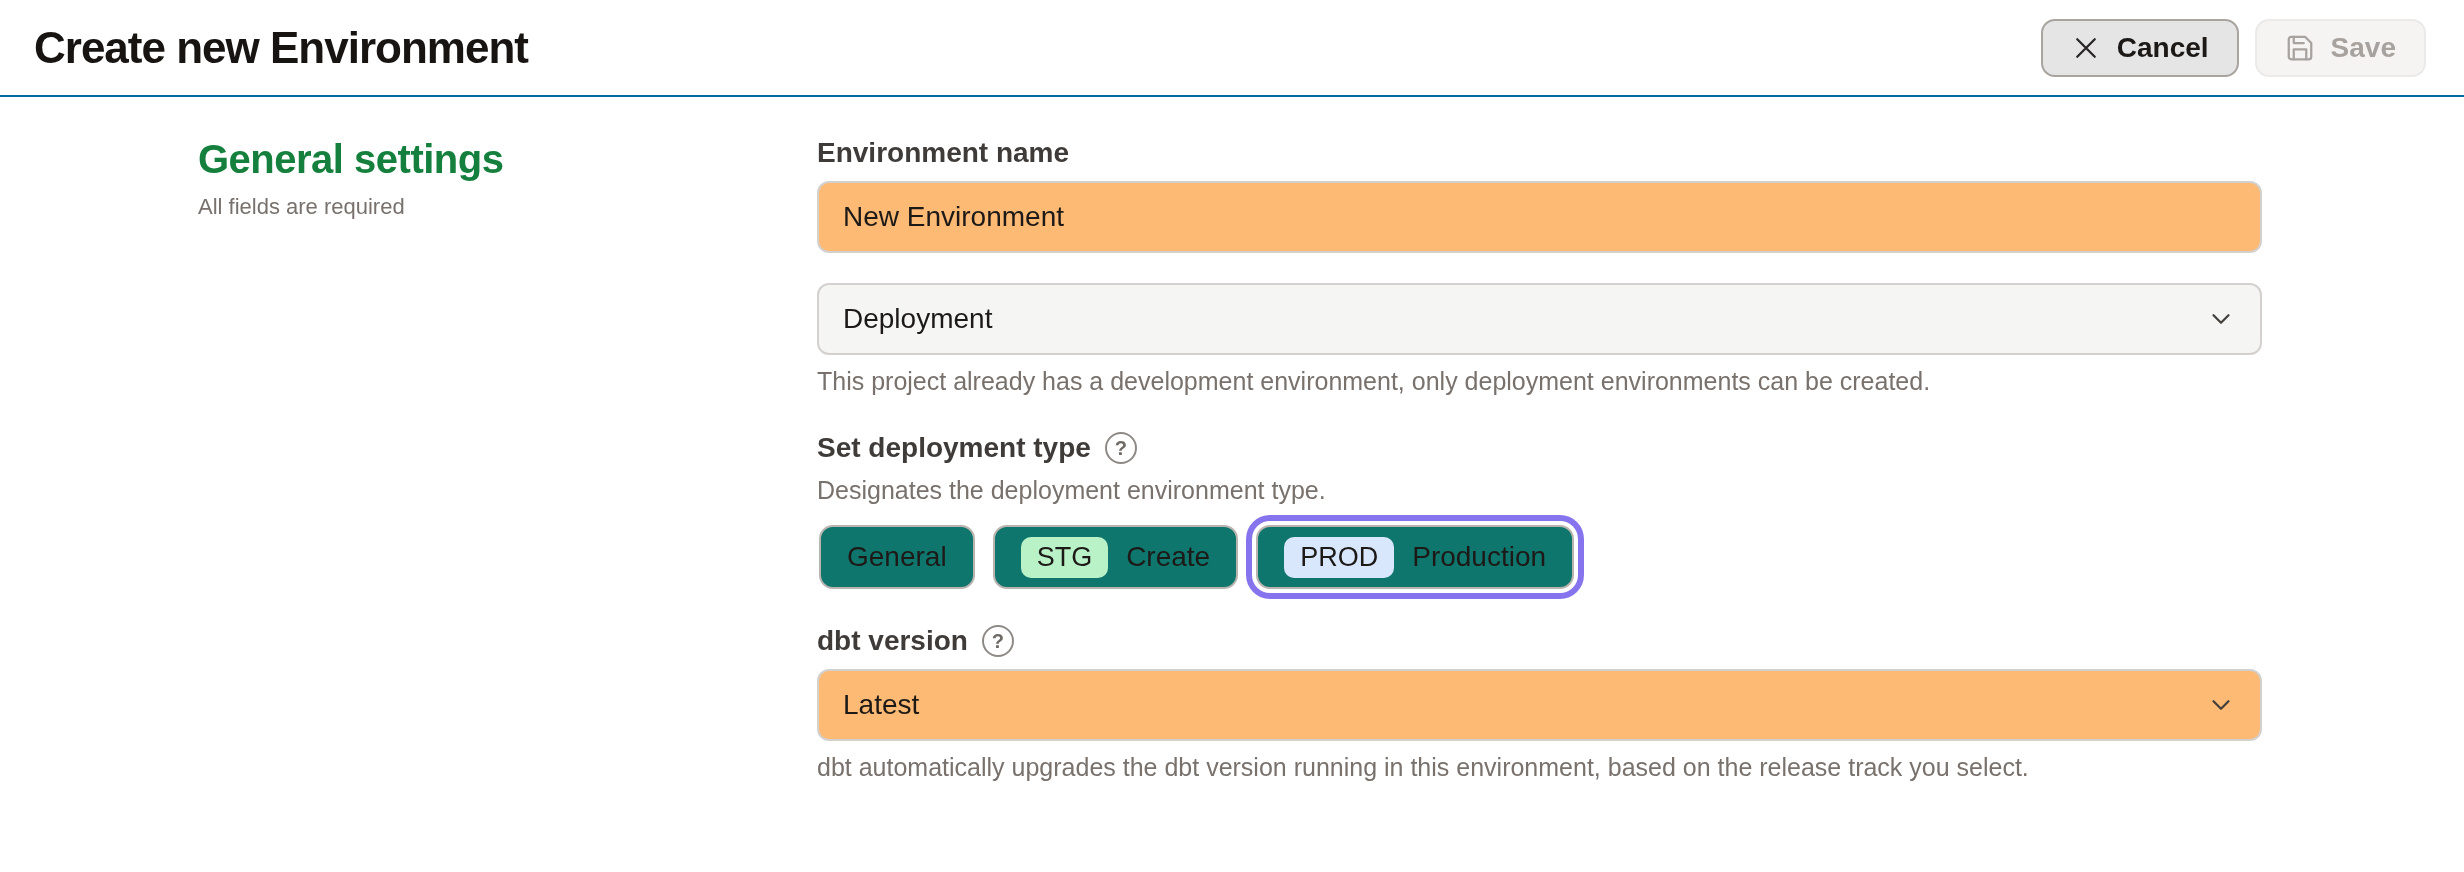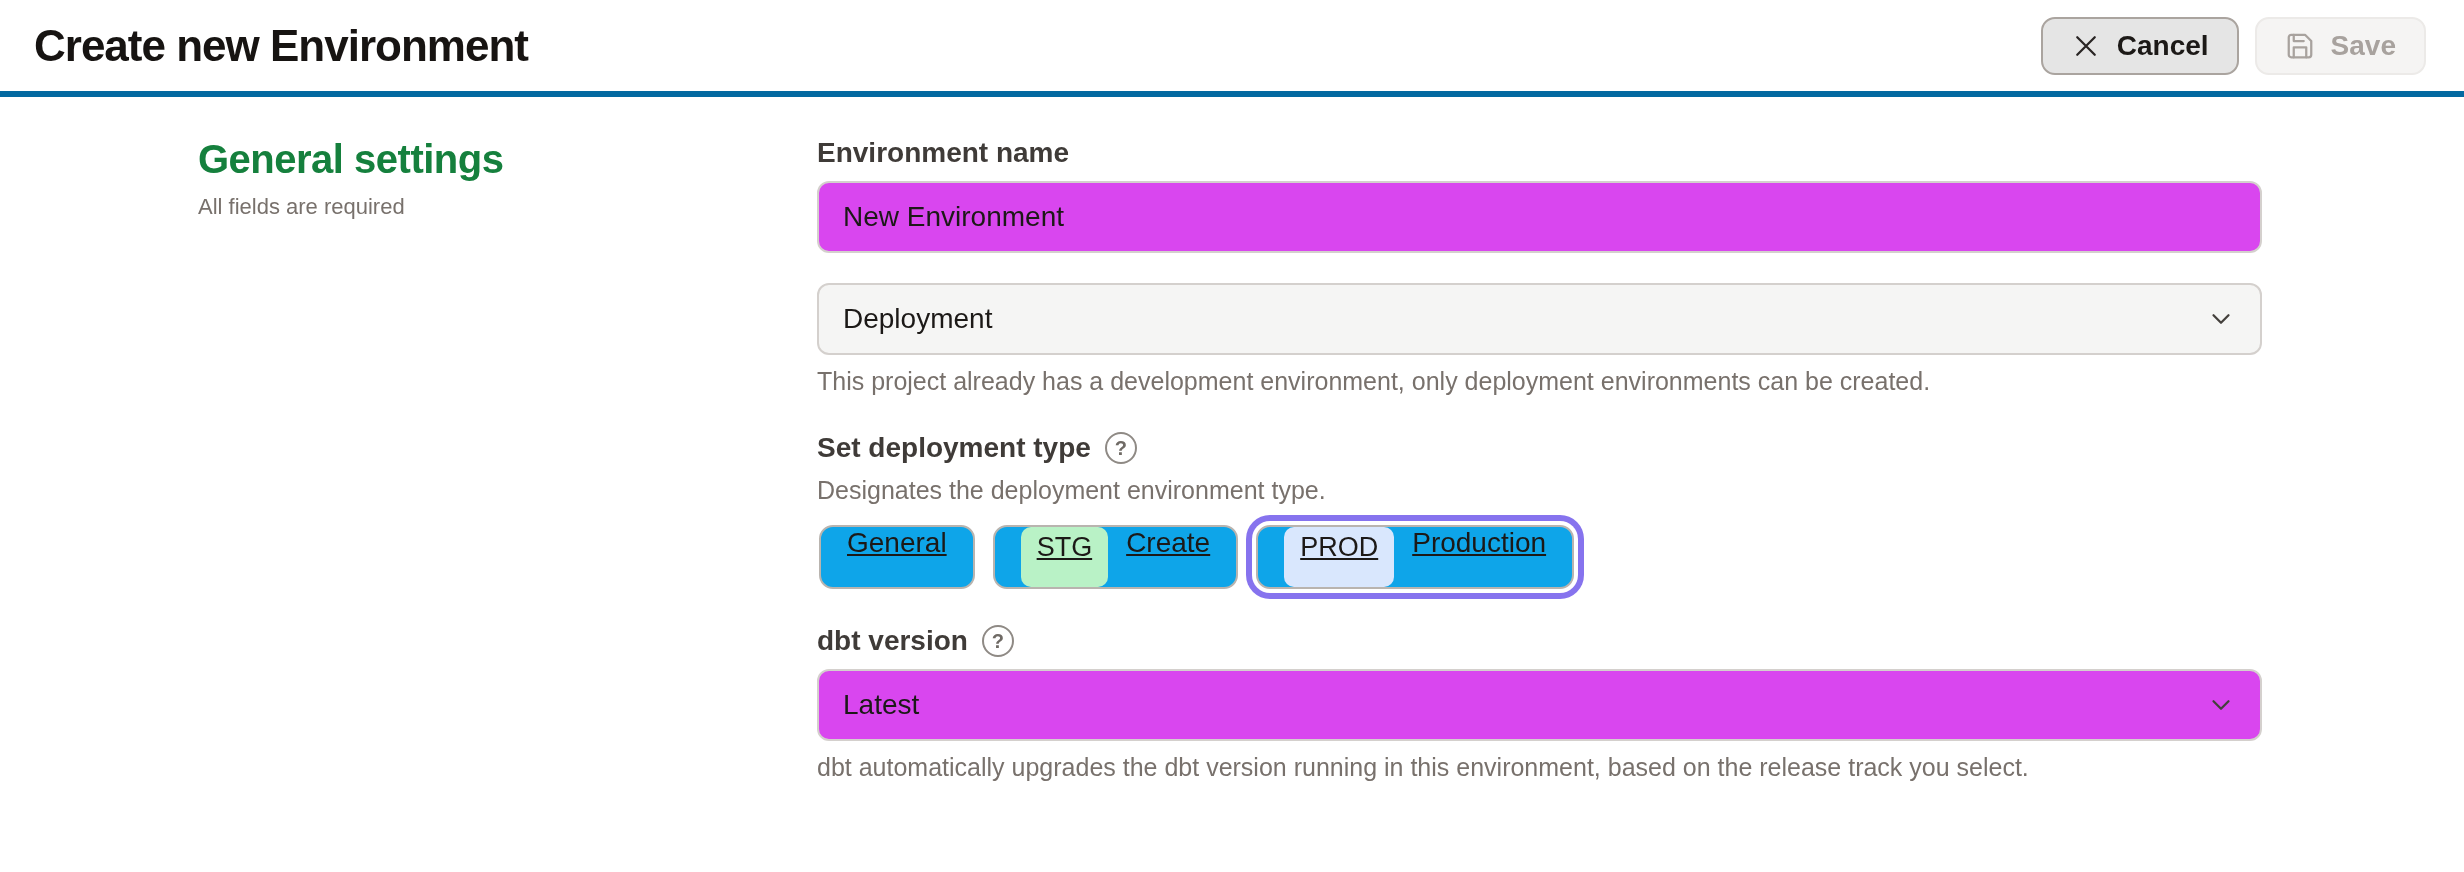--- a/index.html
+++ b/index.html
@@ -6,21 +6,21 @@
   html, body { margin: 0; padding: 0; }
   body {
     width: 2464px; height: 872px; overflow: hidden;
     background: #ffffff; color: #1c1917;
     font-family: "Liberation Sans", sans-serif;
   }
   
   header {
     display: flex; justify-content: space-between; align-items: center;
     height: 97px; padding: 0 38px 0 34px;
-    border-bottom: 6px solid #0369a1;
+    border-bottom: 2px solid #0369a1;
   }
   h1 { margin: 0; font-size: 44px; font-weight: 700; letter-spacing: -1px; color: #171412; }
   .header-actions { display: flex; gap: 16px; align-items: center; }
   .btn {
     display: inline-flex; align-items: center; gap: 16px;
     height: 58px; padding: 0 28px; border-radius: 14px;
     font-family: inherit; font-size: 28px; font-weight: 600; cursor: pointer;
   }
   .btn svg { flex: 0 0 auto; }
   .btn-cancel { background: #e5e5e5; border: 2px solid #aaa49f; color: #1c1917; }
@@ -30,45 +30,45 @@
   aside { margin-left: 198px; width: 420px; padding-top: 40px; }
   aside h2 { margin: 0; font-size: 40px; font-weight: 700; letter-spacing: -0.5px; color: #15803d; }
   aside p { margin: 12px 0 0; font-size: 22px; color: #78716c; }
   .form { margin-left: 199px; width: 1445px; padding-top: 40px; }
   .field-label { font-size: 28px; font-weight: 600; color: #3f3b38; display: flex; align-items: center; }
   .field-label.muted { color: #a6a19c; }
   .text-input, .selectbox {
     margin-top: 12px; width: 100%; height: 72px;
     border: 2px solid #d4d0cd; border-radius: 12px;
     display: flex; align-items: center; justify-content: space-between;
-    padding: 0 24px; font-size: 28px; color: #1c1917; background: #d946ef;
+    padding: 0 24px; font-size: 28px; color: #1c1917; background: #fdba74;
   }
   input.text-input {
     font-family: inherit; font-size: 28px; color: #1c1917; outline: none; display: block;
   }
   .selectbox { cursor: pointer; }
   .selectbox.disabled { background: #f5f5f4; }
   .note { margin-top: 12px; font-size: 25px; color: #78716c; }
   .mt-block { margin-top: 30px; }
   .mt-section { margin-top: 36px; }
   .desc { margin-top: 12px; font-size: 25px; color: #78716c; }
   
   .help {
     display: inline-flex; align-items: center; justify-content: center;
     width: 32px; height: 32px; margin-left: 14px;
     border: 2px solid #8f8a85; border-radius: 50%;
     font-size: 20px; font-weight: 700; color: #6f6a65; cursor: pointer;
   }
   
   .seg-row { display: flex; gap: 18px; margin-top: 20px; padding-left: 2px; }
   .seg-btn {
-    display: inline-flex; gap: 18px;
+    display: inline-flex; align-items: center; gap: 18px;
     height: 64px; padding: 0 26px;
-    background: #0ea5e9; border: 2px solid #b9b4af; border-radius: 14px;
-    font-family: inherit; font-size: 28px; font-weight: 500; color: #1c1917; cursor: pointer; text-decoration: underline;
+    background: #0f766e; border: 2px solid #b9b4af; border-radius: 14px;
+    font-family: inherit; font-size: 28px; font-weight: 500; color: #1c1917; cursor: pointer;
   }
   .seg-btn.selected { box-shadow: 0 0 0 4px #ffffff, 0 0 0 10px #8673ee; }
   .badge { border-radius: 10px; padding: 5px 16px; font-size: 27px; font-weight: 500; color: #1c1917; }
   .badge-stg { background: #b9f2c6; }
   .badge-prod { background: #d9e7fd; }
 </style>
 </head>
 <body>
 
 <div>

